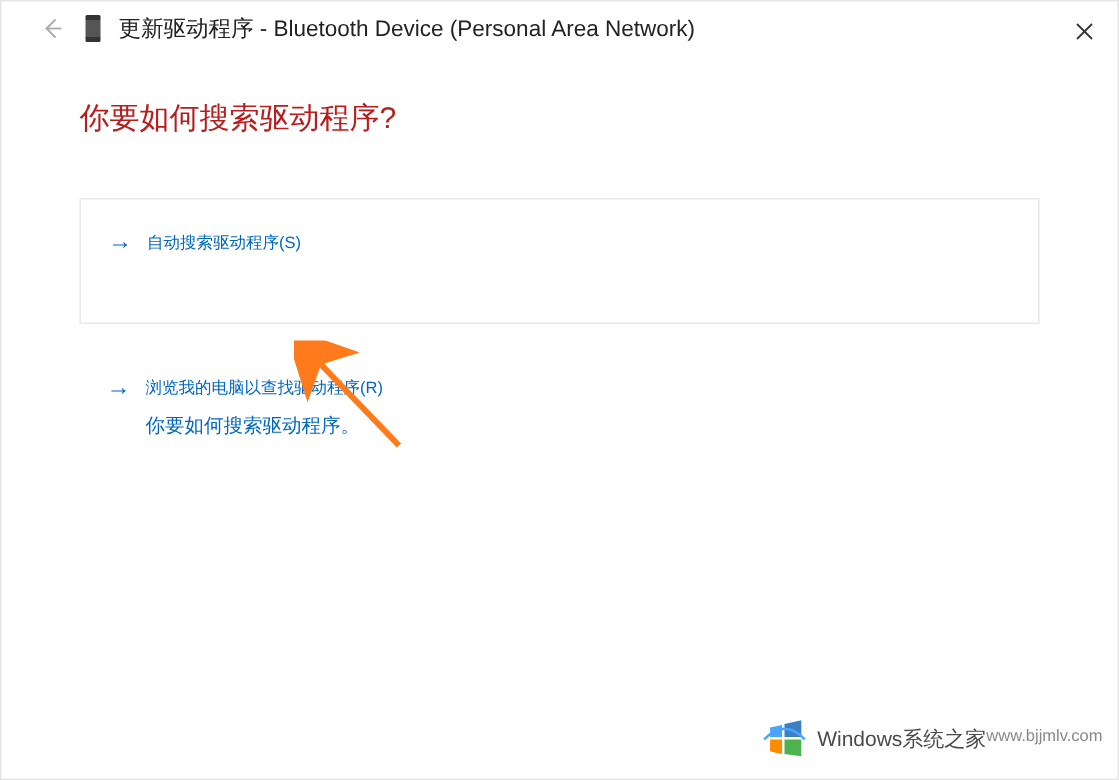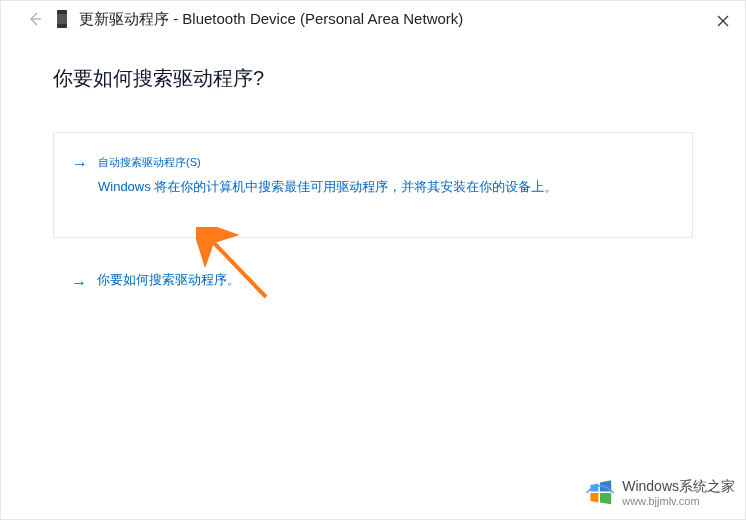--- a/index.html
+++ b/index.html
@@ -55,21 +55,21 @@
     .header-title {
       font-size: 15px;
       color: #222;
       font-weight: 400;
     }
     .content {
       padding: 36px 52px 0 52px;
     }
     .heading {
       font-size: 20px;
-      color: #0f172a;
+      color: #b91c1c;
       font-weight: 400;
       margin-bottom: 40px;
     }
     .option-box {
       border: 1px solid #e8e8e8;
       padding: 16px 18px 40px 18px;
       margin-bottom: 26px;
       cursor: pointer;
       position: relative;
     }
@@ -116,21 +116,21 @@
       display: flex;
       align-items: center;
       gap: 6px;
     }
     .win-logo {
       width: 32px;
       height: 32px;
     }
     .watermark-text {
       display: flex;
-      flex-direction: column;
+      flex-direction: row;
       line-height: 1.1;
     }
     .wm-line1 {
       font-size: 14px;
       color: #4a4a4a;
     }
     .wm-line2 {
       font-size: 11px;
       color: #888;
     }
@@ -157,29 +157,29 @@
 </div>
 
 <div class="content">
   <div class="heading">你要如何搜索驱动程序?</div>
 
   <div class="option-box">
     <div class="option-row">
       <div class="arrow-right">→</div>
       <div class="option-text">
         <div class="option-title">自动搜索驱动程序(S)</div>
-        <div class="option-desc">Windows 将在你的计算机中搜索最佳可用驱动程序，并将其安装在你的设备上。</div>
       </div>
     </div>
   </div>
 
   <div class="option-plain">
     <div class="option-row">
       <div class="arrow-right">→</div>
       <div class="option-text">
+        <div class="option-title">浏览我的电脑以查找驱动程序(R)</div>
         <div class="option-desc">你要如何搜索驱动程序。</div>
       </div>
     </div>
   </div>
 </div>
 
 <svg class="annotation-arrow" width="90" height="90">
   <defs>
     <marker id="ahead" markerWidth="12" markerHeight="12" refX="3" refY="6" orient="auto">
       <polygon points="0,0 12,6 0,12 3,6" fill="#ff7a1a"></polygon>

